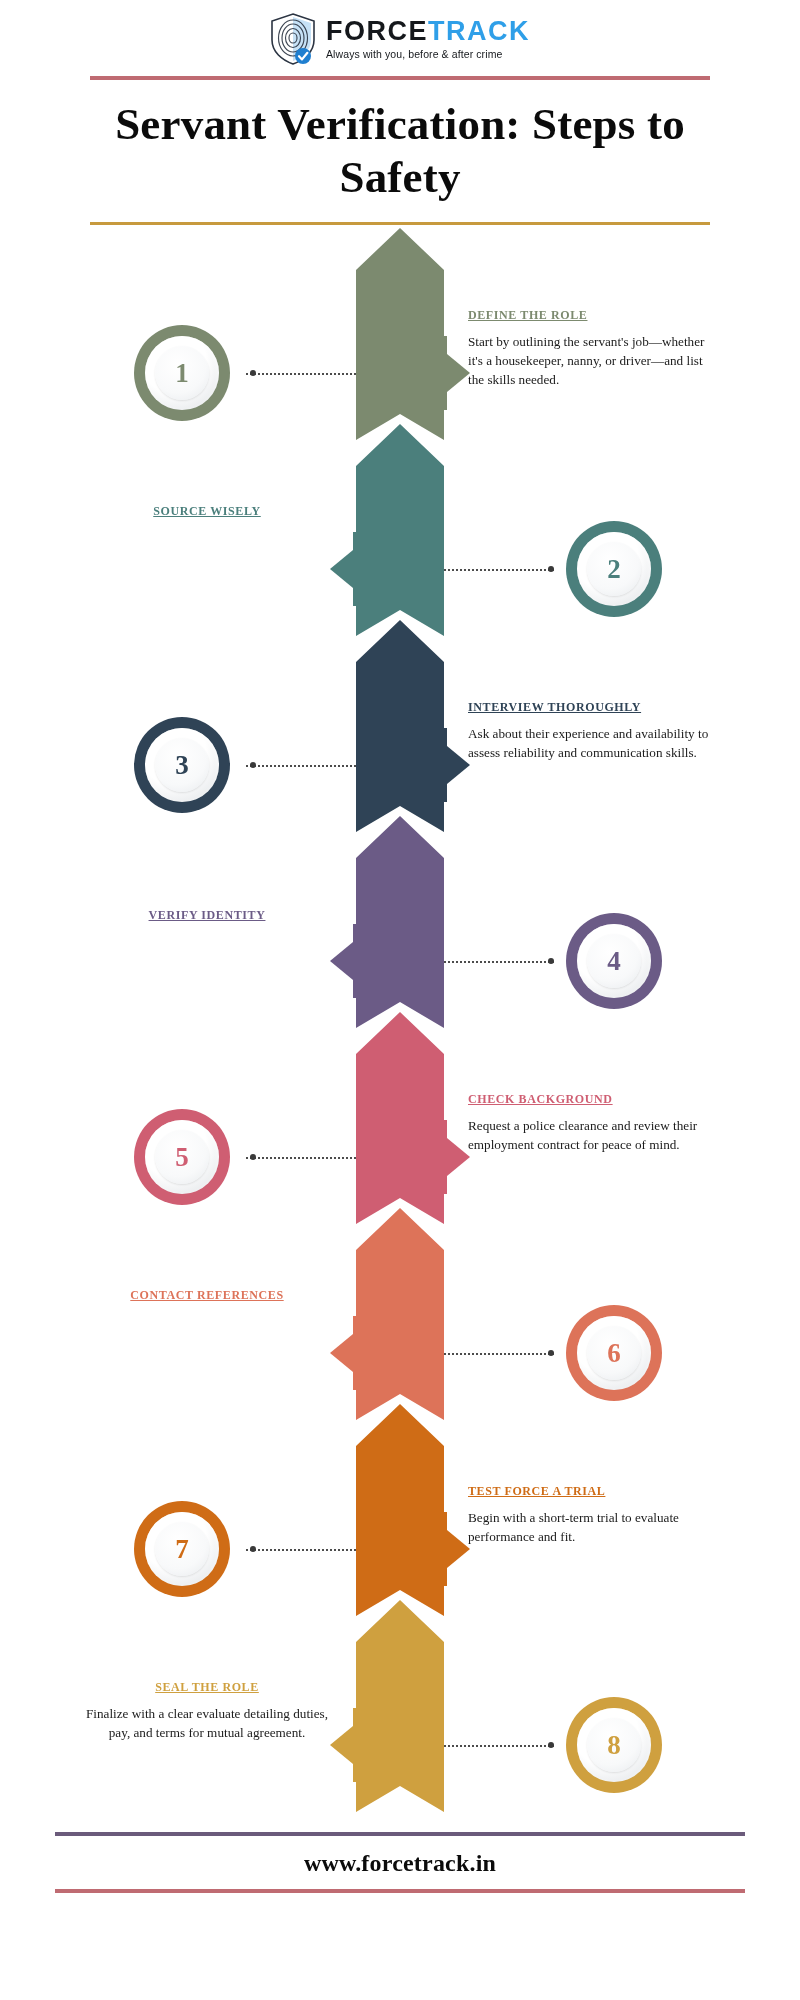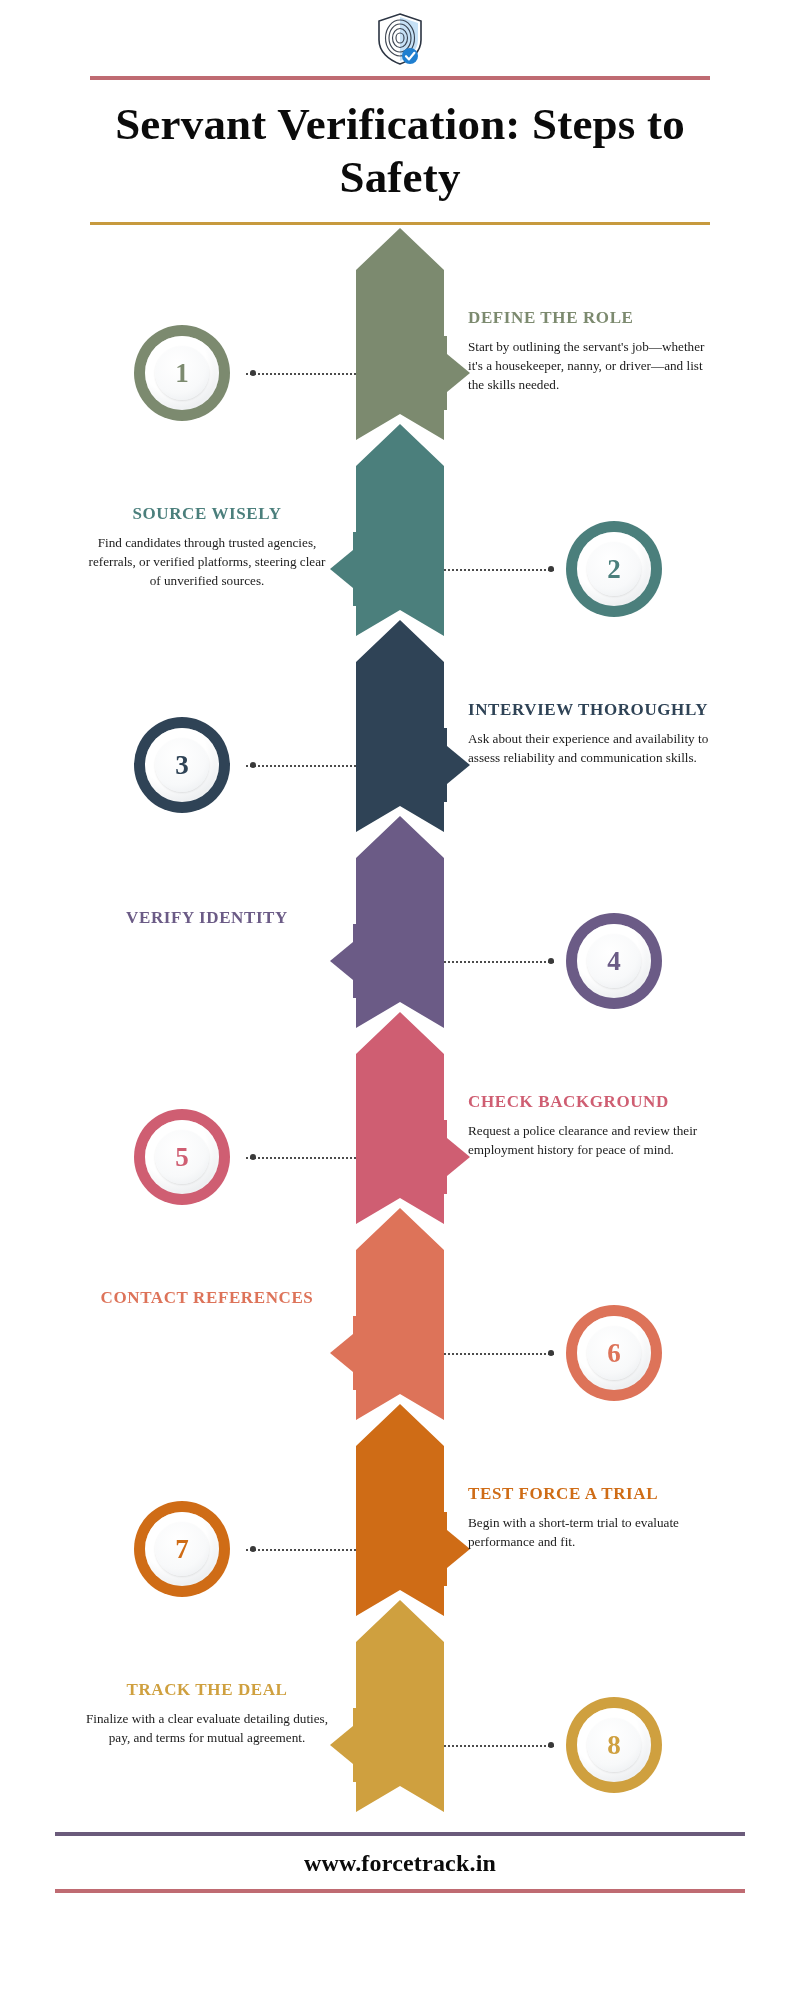--- a/index.html
+++ b/index.html
@@ -107,24 +107,25 @@
   }
   .badge .num {
     position:relative; z-index:3;
     font-size:27px; font-weight:bold;
     font-family:"Liberation Serif", serif;
   }
 
   
   .txt { position:absolute; width:250px; }
   .txt .head {
-    font-size:17px; font-weight:bold;
+    font-size:12px; font-weight:bold;
     letter-spacing:0.6px;
     margin-bottom:9px;
     font-family:"Liberation Serif", serif;
+    text-decoration:underline;
   }
   .txt .body {
     font-size:13.2px; color:#1b1b1b; line-height:1.45;
   }
   .txt.right { text-align:left; }
   .txt.left  { text-align:center; }
 
   
   .footer { position:absolute; left:0; top:1832px; width:800px; }
   .f-rule-top { width:690px; height:4px; background:#6b5b7b; margin:0 auto; }
@@ -146,20 +147,26 @@
         <g fill="none" stroke="#2b3442" stroke-width="1.15" opacity="0.9">
           <ellipse cx="23" cy="25" rx="4" ry="5"></ellipse>
           <ellipse cx="23" cy="25" rx="7.5" ry="9.5"></ellipse>
           <ellipse cx="23" cy="25" rx="11" ry="14"></ellipse>
           <ellipse cx="23" cy="25" rx="14.5" ry="18"></ellipse>
         </g>
         <circle cx="33" cy="43" r="8" fill="#1f7fd0"></circle>
         <path d="M29 43.2 L32 46.4 L37.4 39.8" fill="none" stroke="#ffffff" stroke-width="2.2" stroke-linecap="round" stroke-linejoin="round"></path>
       </svg>
     </span>
+    <span class="logo-text-block">
+      <span class="logo-word">
+        <span class="lw-a">FORCE</span><span class="lw-b">TRACK</span>
+      </span>
+      <span class="logo-tag">Always with you, before &amp; after crime</span>
+    </span>
   </div>
 </div>
 
 <div class="rule-top"></div>
 
 <h1 class="title">Servant Verification: Steps to Safety</h1>
 
 <div class="rule-under"></div>
 
 <div class="flow" id="flow">
@@ -203,21 +210,20 @@
       <div class="badge" style="top: 97px; left: 566px;">
         <span class="ring" style="background:#4b7f7c"></span>
         <span class="inner"></span>
         <span class="inner2"></span>
         <span class="num" style="color:#4b7f7c">2</span>
       </div>
       <div class="dots" style="top: 145px; left: 444px; width: 110px;"></div>
       <div class="dot-end" style="top: 142px; left: 548px;"></div>
       <div class="txt left" style="top: 80px; left: 82px;">
         <div class="head" style="color:#4b7f7c">SOURCE WISELY</div>
-        <div class="body">Find candidates through trusted agencies, referrals, or verified platforms, steering clear of unverified sources.</div>
       </div>
     </div>
     <div class="step" style="top: 392px;">
       <div class="band">
         <svg viewBox="0 0 88 212" width="88" height="212">
           <path d="M0 42 L44 0 L88 42 L88 212 L44 186 L0 212 Z" fill="#2f4356"></path>
         </svg>
       </div>
       <div class="pointer" style="top: 108px; left: 444px;">
         <svg viewBox="0 0 30 74" width="30" height="74">
@@ -277,21 +283,21 @@
       <div class="badge" style="top: 97px; left: 134px;">
         <span class="ring" style="background:#cf5e72"></span>
         <span class="inner"></span>
         <span class="inner2"></span>
         <span class="num" style="color:#cf5e72">5</span>
       </div>
       <div class="dots" style="top: 145px; left: 246px; width: 110px;"></div>
       <div class="dot-end" style="top: 142px; left: 250px;"></div>
       <div class="txt right" style="top: 80px; left: 468px;">
         <div class="head" style="color:#cf5e72">CHECK BACKGROUND</div>
-        <div class="body">Request a police clearance and review their employment history for peace of mind.</div>
+        <div class="body">Request a police clearance and review their employment contract for peace of mind.</div>
       </div>
     </div>
     <div class="step" style="top: 980px;">
       <div class="band">
         <svg viewBox="0 0 88 212" width="88" height="212">
           <path d="M0 42 L44 0 L88 42 L88 212 L44 186 L0 212 Z" fill="#dd7359"></path>
         </svg>
       </div>
       <div class="pointer" style="top: 108px; left: 326px;">
         <svg viewBox="0 0 30 74" width="30" height="74">
@@ -350,21 +356,21 @@
       </div>
       <div class="badge" style="top: 97px; left: 566px;">
         <span class="ring" style="background:#cfa03f"></span>
         <span class="inner"></span>
         <span class="inner2"></span>
         <span class="num" style="color:#cfa03f">8</span>
       </div>
       <div class="dots" style="top: 145px; left: 444px; width: 110px;"></div>
       <div class="dot-end" style="top: 142px; left: 548px;"></div>
       <div class="txt left" style="top: 80px; left: 82px;">
-        <div class="head" style="color:#cfa03f">TRACK THE DEAL</div>
+        <div class="head" style="color:#cfa03f">SEAL THE ROLE</div>
         <div class="body">Finalize with a clear evaluate detailing duties, pay, and terms for mutual agreement.</div>
       </div>
     </div>
   </div>
 
 <div class="footer">
   <div class="f-rule-top"></div>
   <div class="f-url">www.forcetrack.in</div>
   <div class="f-rule-bot"></div>
 </div>

